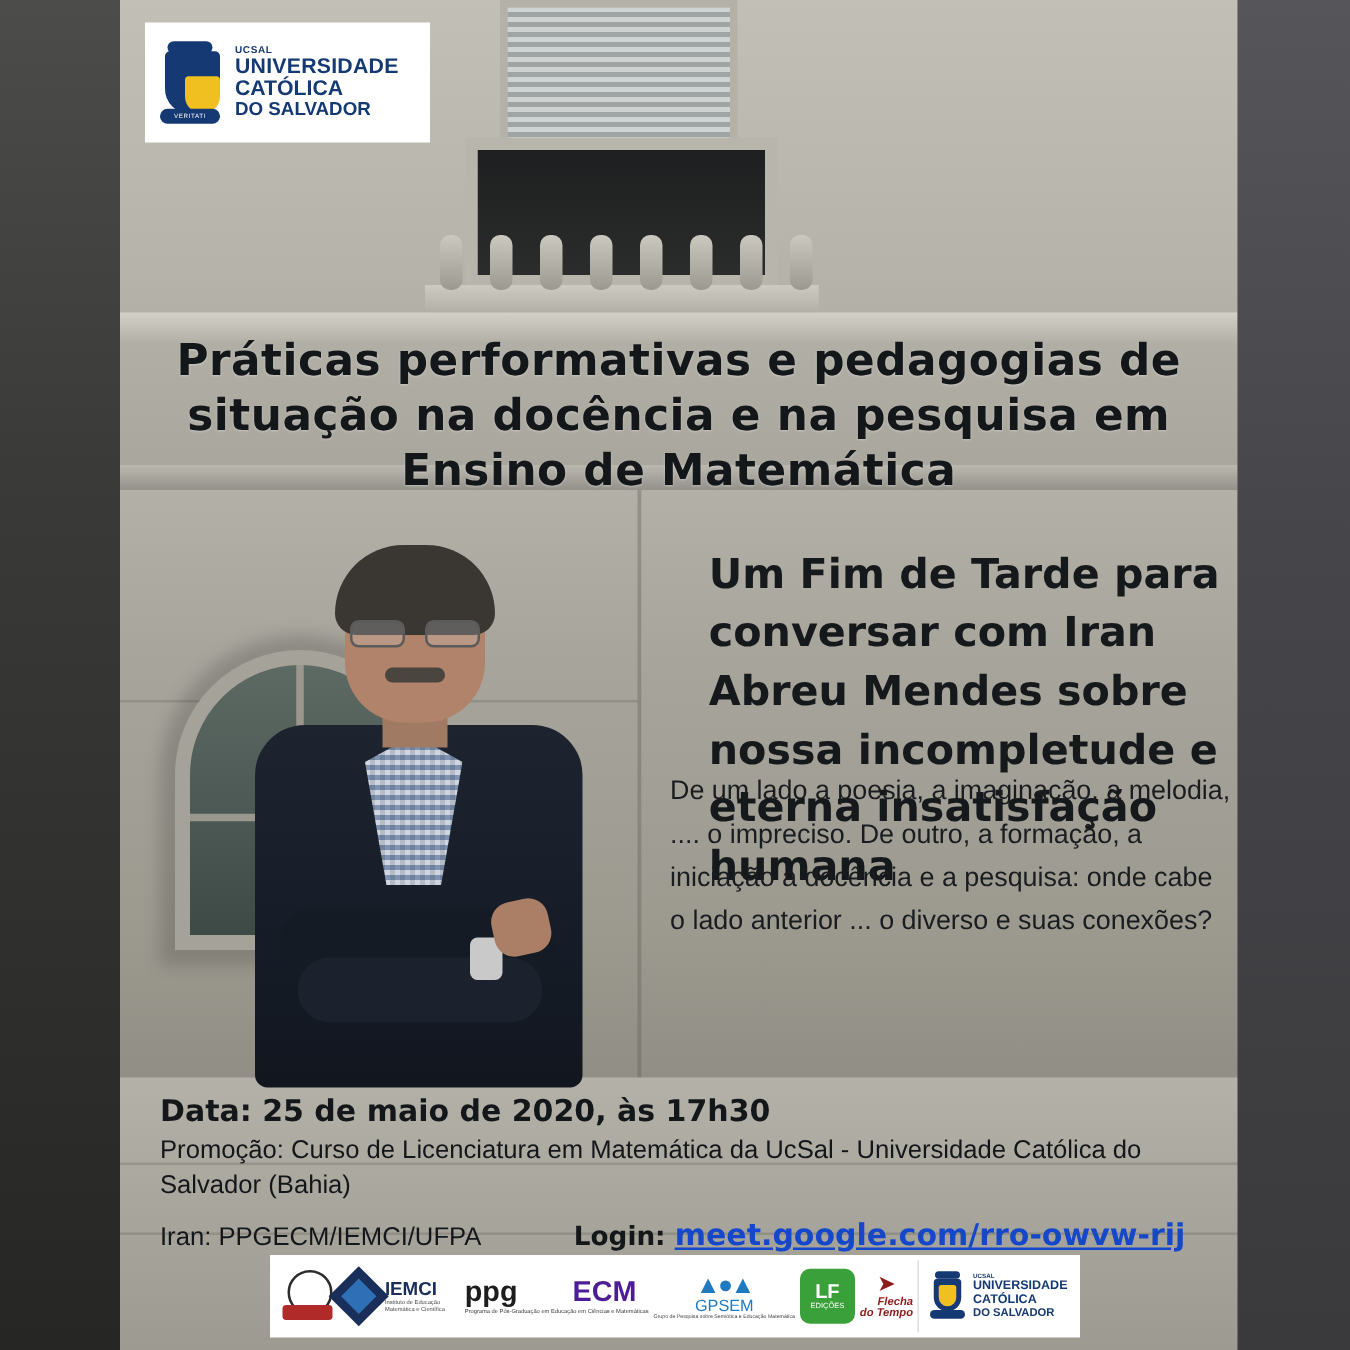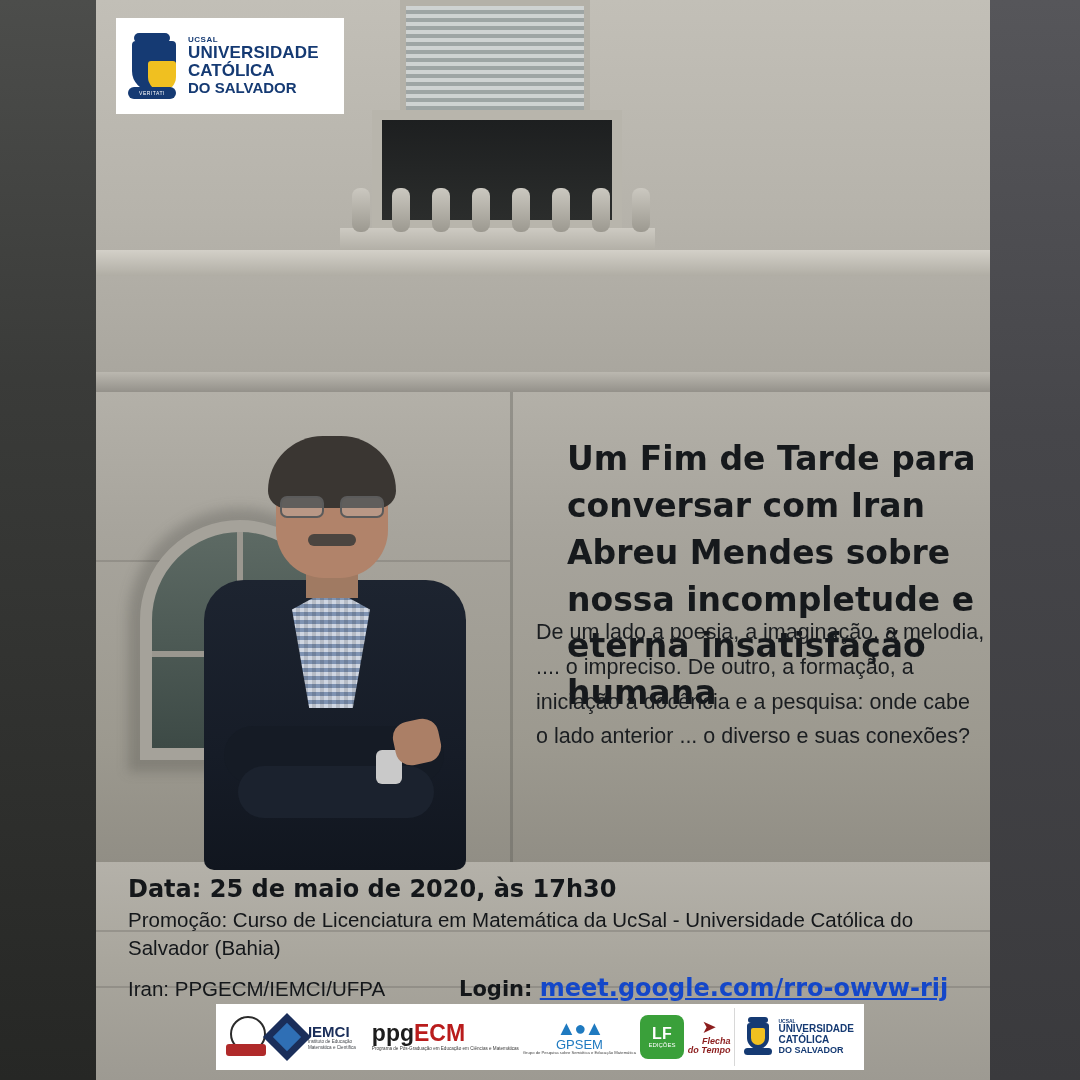--- a/index.html
+++ b/index.html
@@ -226,21 +226,21 @@
   .f-iemci-mark{width:34px;height:34px;position:relative;}
   .f-iemci-mark .sq{position:absolute;inset:0;background:#1a2e5a;transform:rotate(45deg);}
   .f-iemci-mark .sq2{position:absolute;left:7px;top:7px;width:20px;height:20px;background:#2f6fb5;transform:rotate(45deg);}
   .f-iemci-txt{font-size:15px;font-weight:bold;color:#1a2e5a;line-height:1;}
   .f-sub{font-size:4.6px;color:#44484d;line-height:1.25;max-width:60px;}
   .f-ufpa{width:40px;height:46px;position:relative;}
   .f-ufpa .ring{position:absolute;left:4px;top:2px;width:32px;height:32px;border:2px solid #2b2b2b;border-radius:50%;}
   .f-ufpa .ribbon{position:absolute;left:0;top:30px;width:40px;height:12px;background:#b02a2a;border-radius:3px;}
   .f-ppg{line-height:1;}
   .f-ppg .big{font-size:23px;font-weight:bold;color:#1d1d1d;}
-  .f-ppg .big em{font-style:normal;color:#b91c1c;}
+  .f-ppg .big em{font-style:normal;color:#4c1d95;padding-left:44px;}
   .f-ppg .small{font-size:4.6px;color:#3a3a3a;margin-top:2px;}
   .f-gpsem{text-align:center;line-height:1;}
   .f-gpsem .mark{font-size:20px;letter-spacing:-2px;color:#1f7ac0;}
   .f-gpsem .nm{font-size:13px;font-weight:normal;color:#1f7ac0;}
   .f-gpsem .small{font-size:4.2px;color:#444;}
   .f-lf{width:44px;height:44px;border-radius:8px;background:#3aa03a;color:#fff;display:flex;flex-direction:column;align-items:center;justify-content:center;line-height:1;}
   .f-lf .a{font-size:16px;font-weight:bold;}
   .f-lf .b{font-size:6px;}
   .f-flecha{text-align:center;line-height:1.05;}
   .f-flecha .arc{font-size:18px;color:#8c1d1d;}
@@ -315,20 +315,21 @@
       <div class="crest-ribbon">VERITATI</div>
     </div>
     <div class="logo-txt">
       <div class="logo-ucsal">UCSAL</div>
       <div class="logo-l1">UNIVERSIDADE</div>
       <div class="logo-l2">CATÓLICA</div>
       <div class="logo-l3">DO SALVADOR</div>
     </div>
   </div>
 
+  <div class="headline">Práticas performativas e pedagogias de situação na docência e na pesquisa em Ensino de Matemática</div>
 
   <div class="intro">Um Fim de Tarde para conversar com Iran Abreu Mendes sobre nossa incompletude e eterna insatisfação humana</div>
 
   <div class="body-text">De um lado a poesia, a imaginação, a melodia, .... o impreciso. De outro, a formação, a iniciação à docência e a pesquisa: onde cabe o lado anterior ... o diverso e suas conexões?</div>
 
   <div class="info">
     <div class="l1">Data: 25 de maio de 2020, às 17h30</div>
     <div class="l2">Promoção: Curso de Licenciatura em Matemática da UcSal - Universidade Católica do Salvador (Bahia)</div>
     <div class="info-row">
       <div class="apoio">Iran: PPGECM/IEMCI/UFPA</div>

